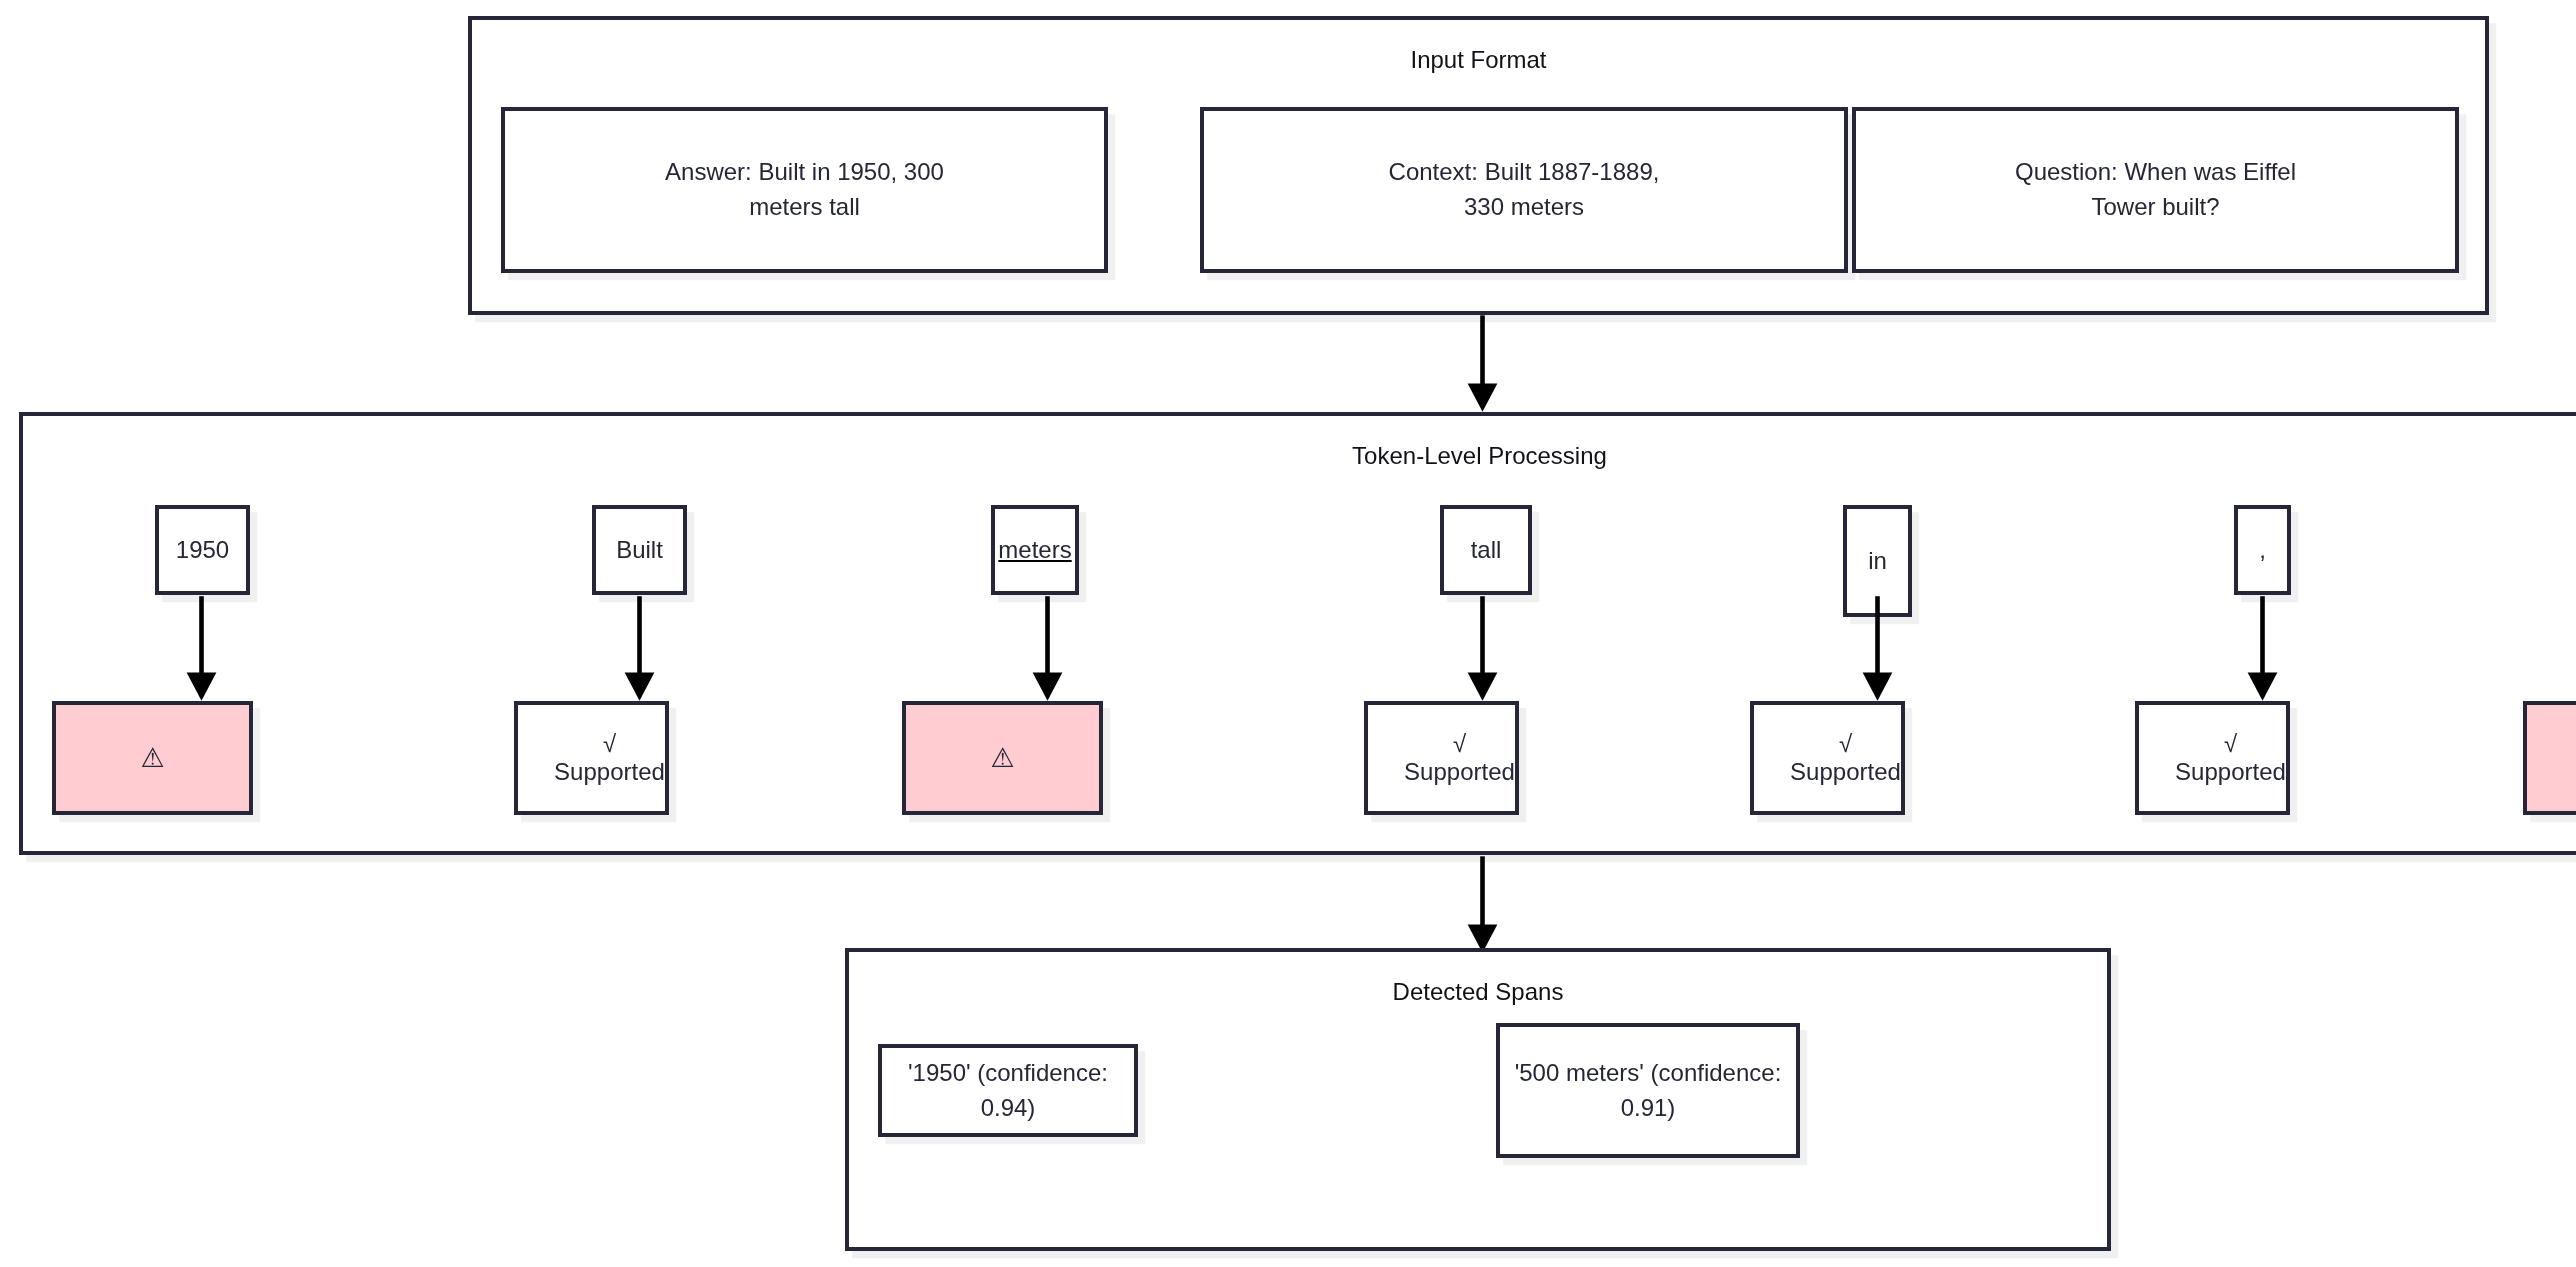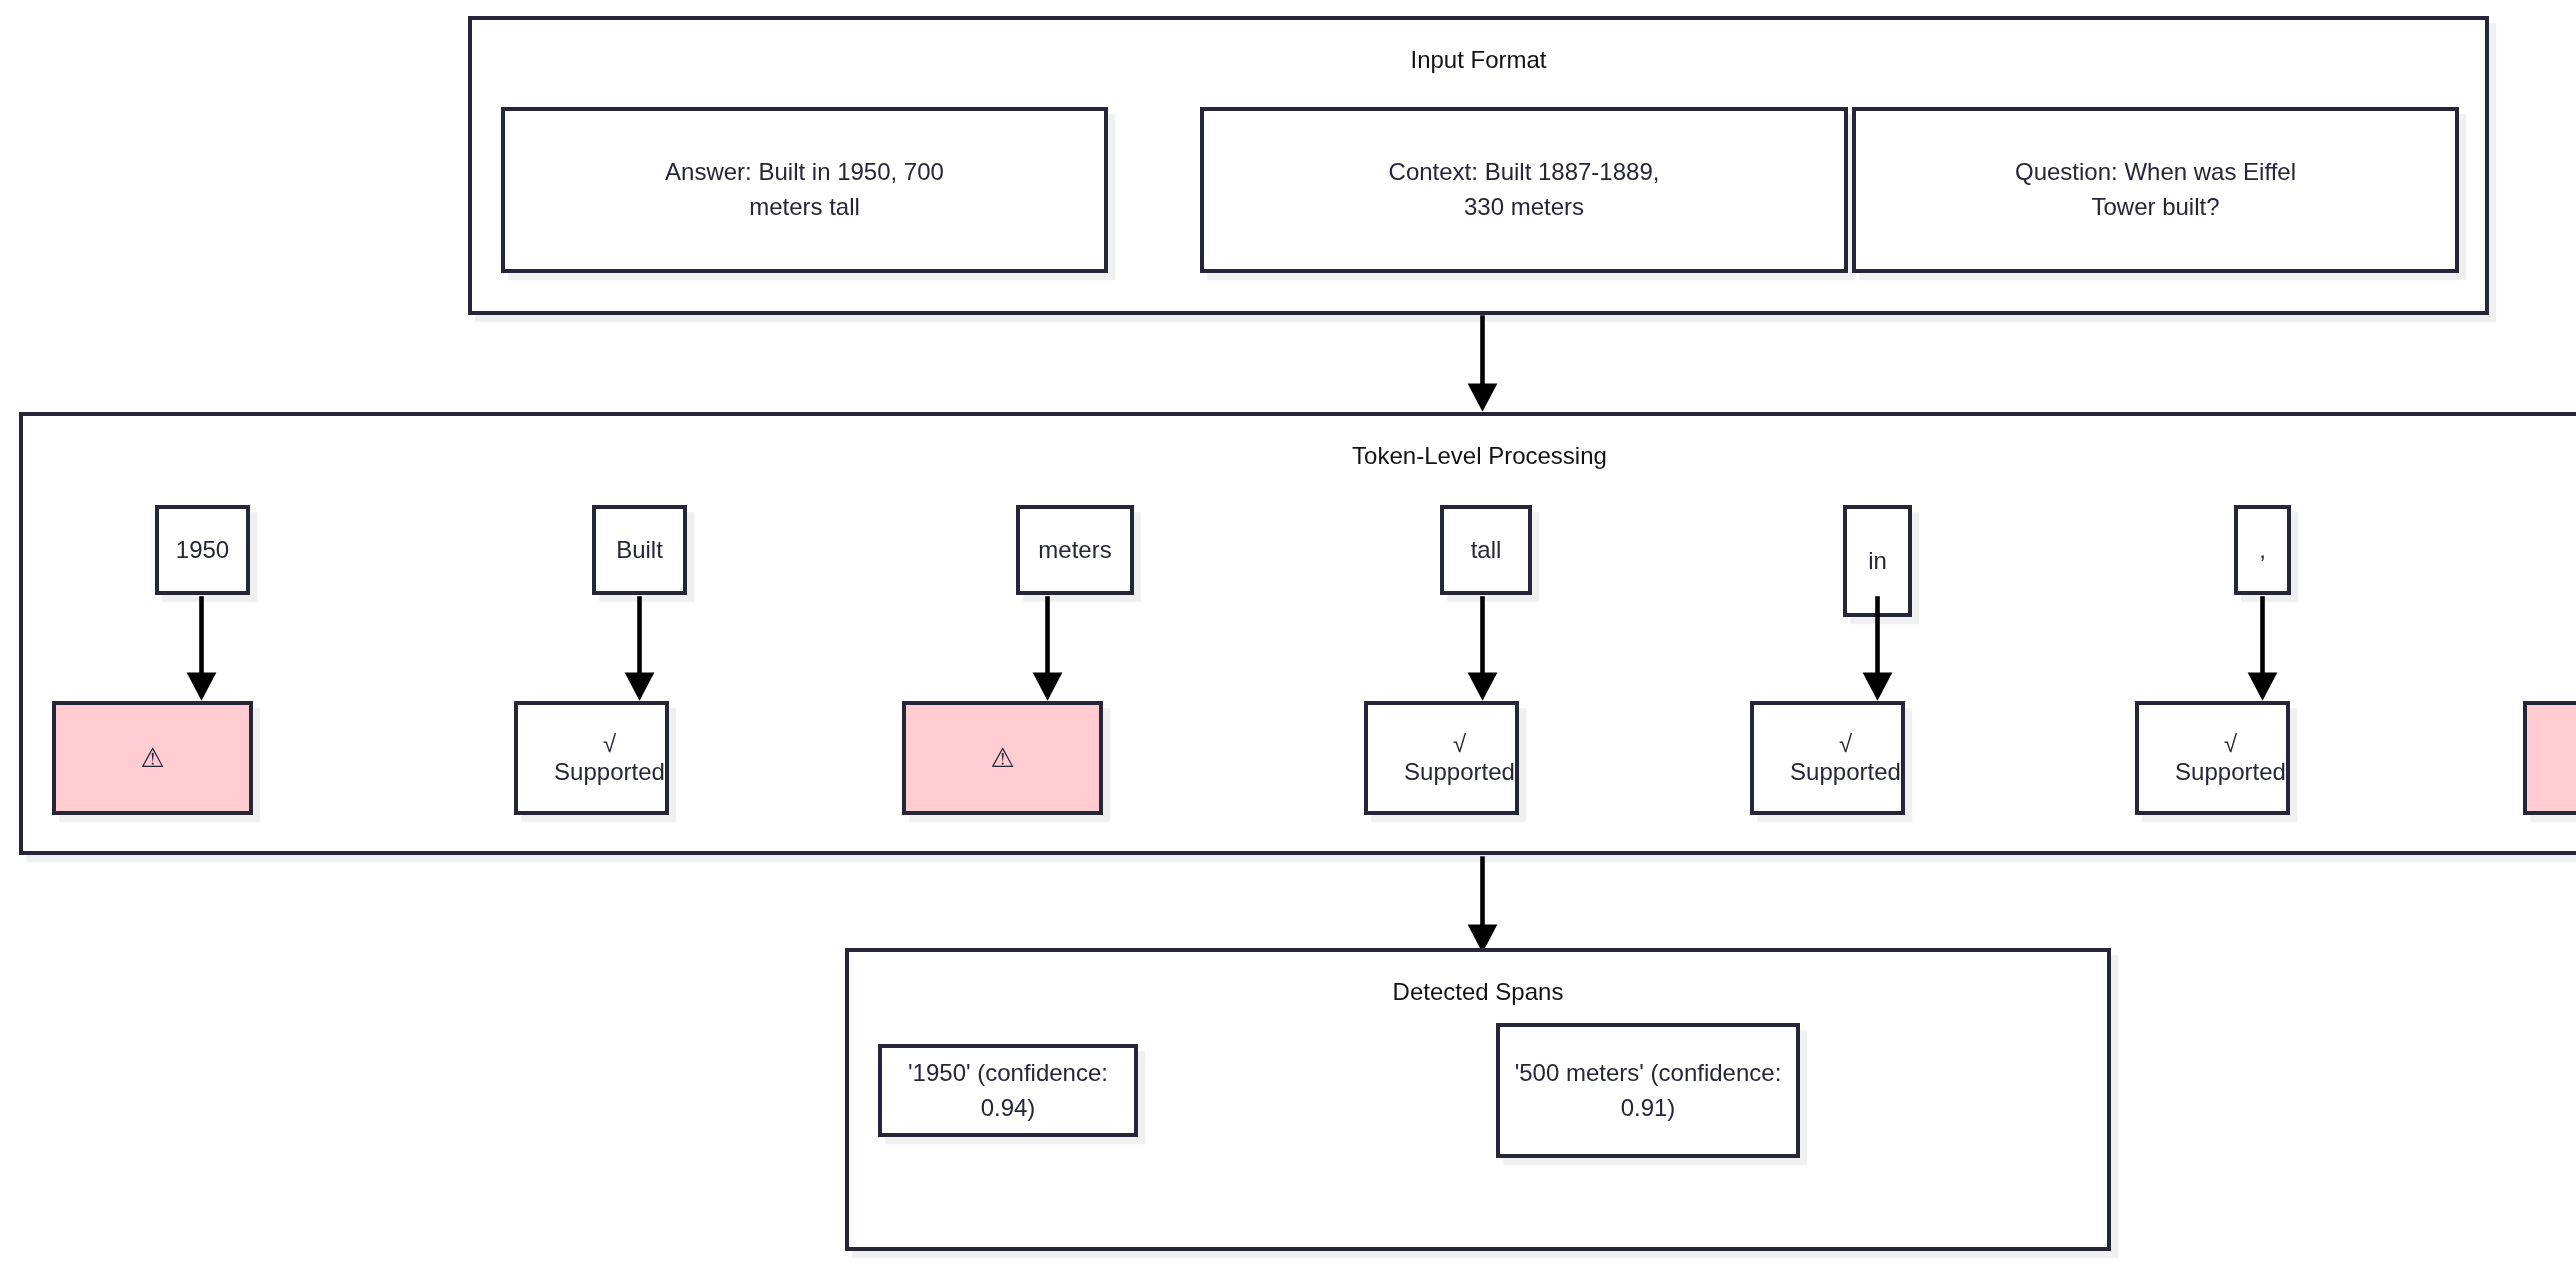--- a/index.html
+++ b/index.html
@@ -74,21 +74,21 @@
   .arrow svg { display: block; }
 </style>
 </head>
 <body>
 
 <div class="cluster" style="left:468px; top:15.5px; width:2021px; height:299px;">
   <div class="cluster-title" style="top:26px;">Input Format</div>
 </div>
 
 <div class="box" style="left:501px; top:107px; width:607px; height:166px;">
-  <span class="leaf-text">Answer: Built in 1950, 700
+  <span class="leaf-text">Answer: Built in 1950, 300
 meters tall</span>
 </div>
 
 <div class="box" style="left:1180px; top:107px; width:648px; height:166px;margin-left:20px;">
   <span class="leaf-text">Context: Built 1887-1889,
 330 meters</span>
 </div>
 
 <div class="box" style="left:1852px; top:107px; width:607px; height:166px;">
   <span class="leaf-text">Question: When was Eiffel
@@ -105,21 +105,21 @@
 <div class="cluster" style="left:18.5px; top:412px; width:2922px; height:443px;">
   <div class="cluster-title" style="top:26px;">Token-Level Processing</div>
 </div>
 
 <div class="box" style="left:155px; top:505px; width:95px; height:90px;">
   <span class="token-text">1950</span>
 </div>
 <div class="box" style="left:592px; top:505px; width:95px; height:90px;">
   <span class="token-text">Built</span>
 </div>
-<div class="box" style="left:1016px; top:505px; width:118px; height:90px;">
+<div class="box" style="left:991px; top:505px; width:88px; height:90px;text-decoration:underline;">
   <span class="token-text">meters</span>
 </div>
 <div class="box" style="left:1440px; top:505px; width:92px; height:90px;">
   <span class="token-text">tall</span>
 </div>
 <div class="box" style="left:1843px; top:505px; width:69px; height:112px;">
   <span class="token-text">in</span>
 </div>
 <div class="box" style="left:2234px; top:505px; width:57px; height:90px;">
   <span class="token-text">,</span>

